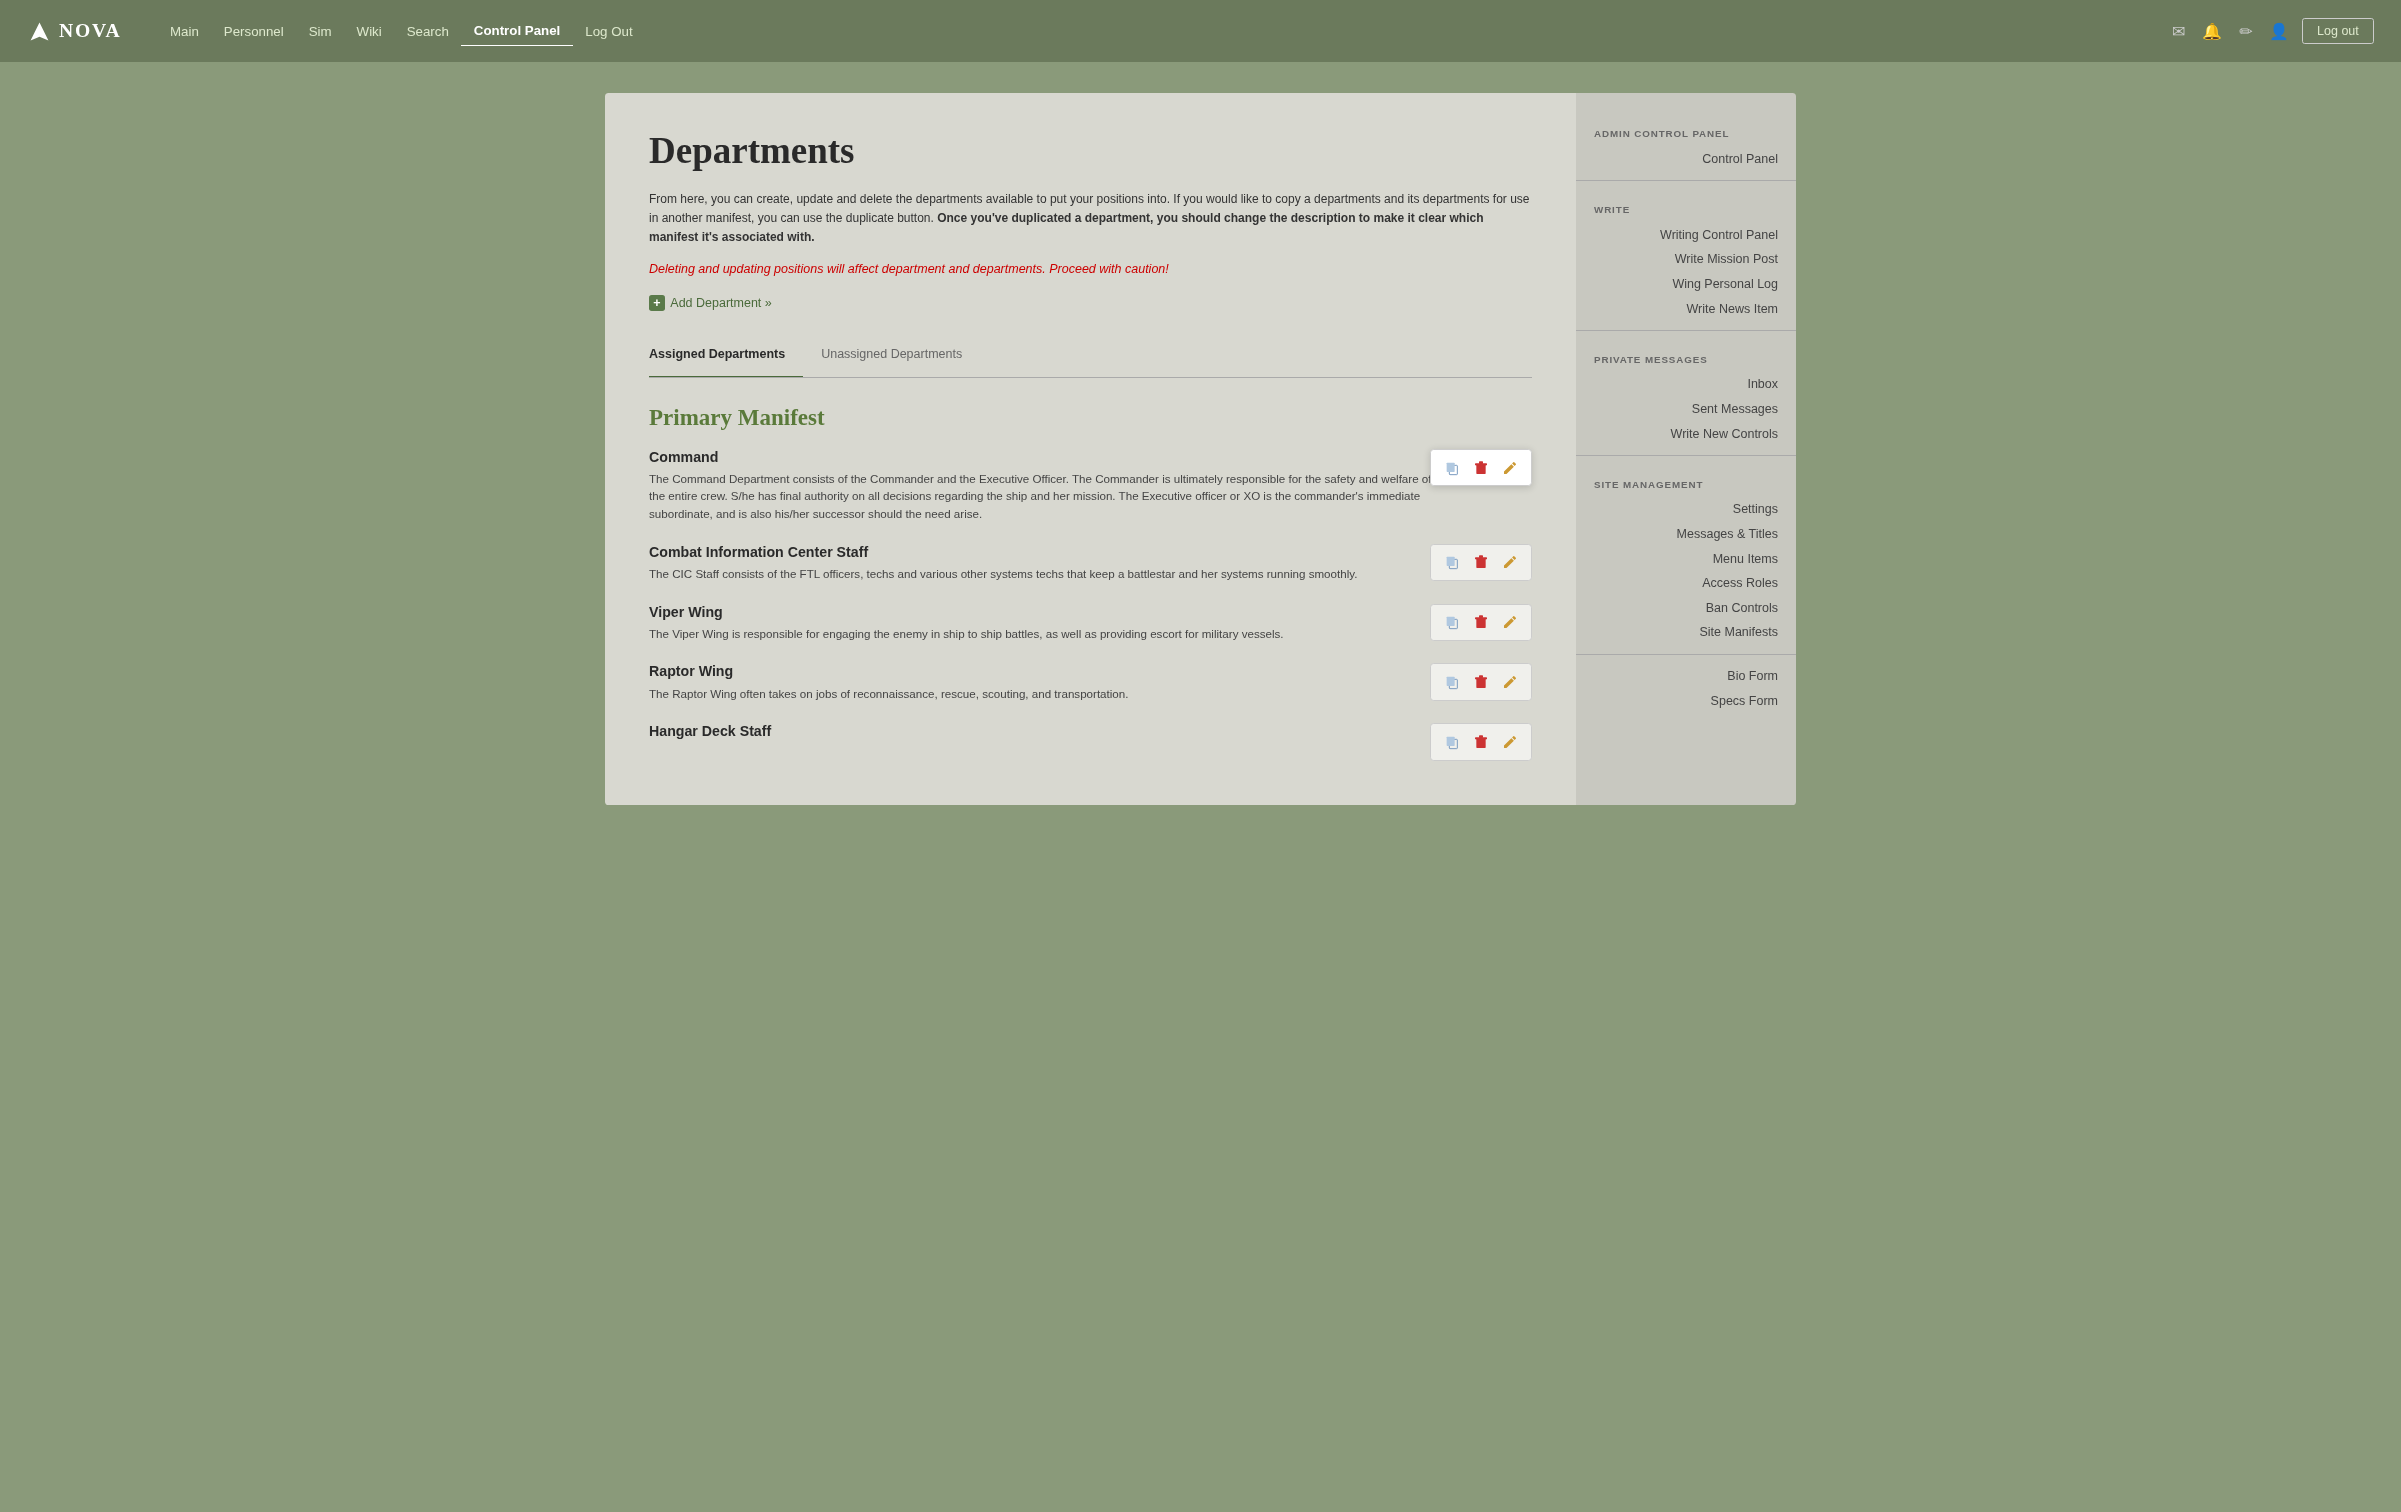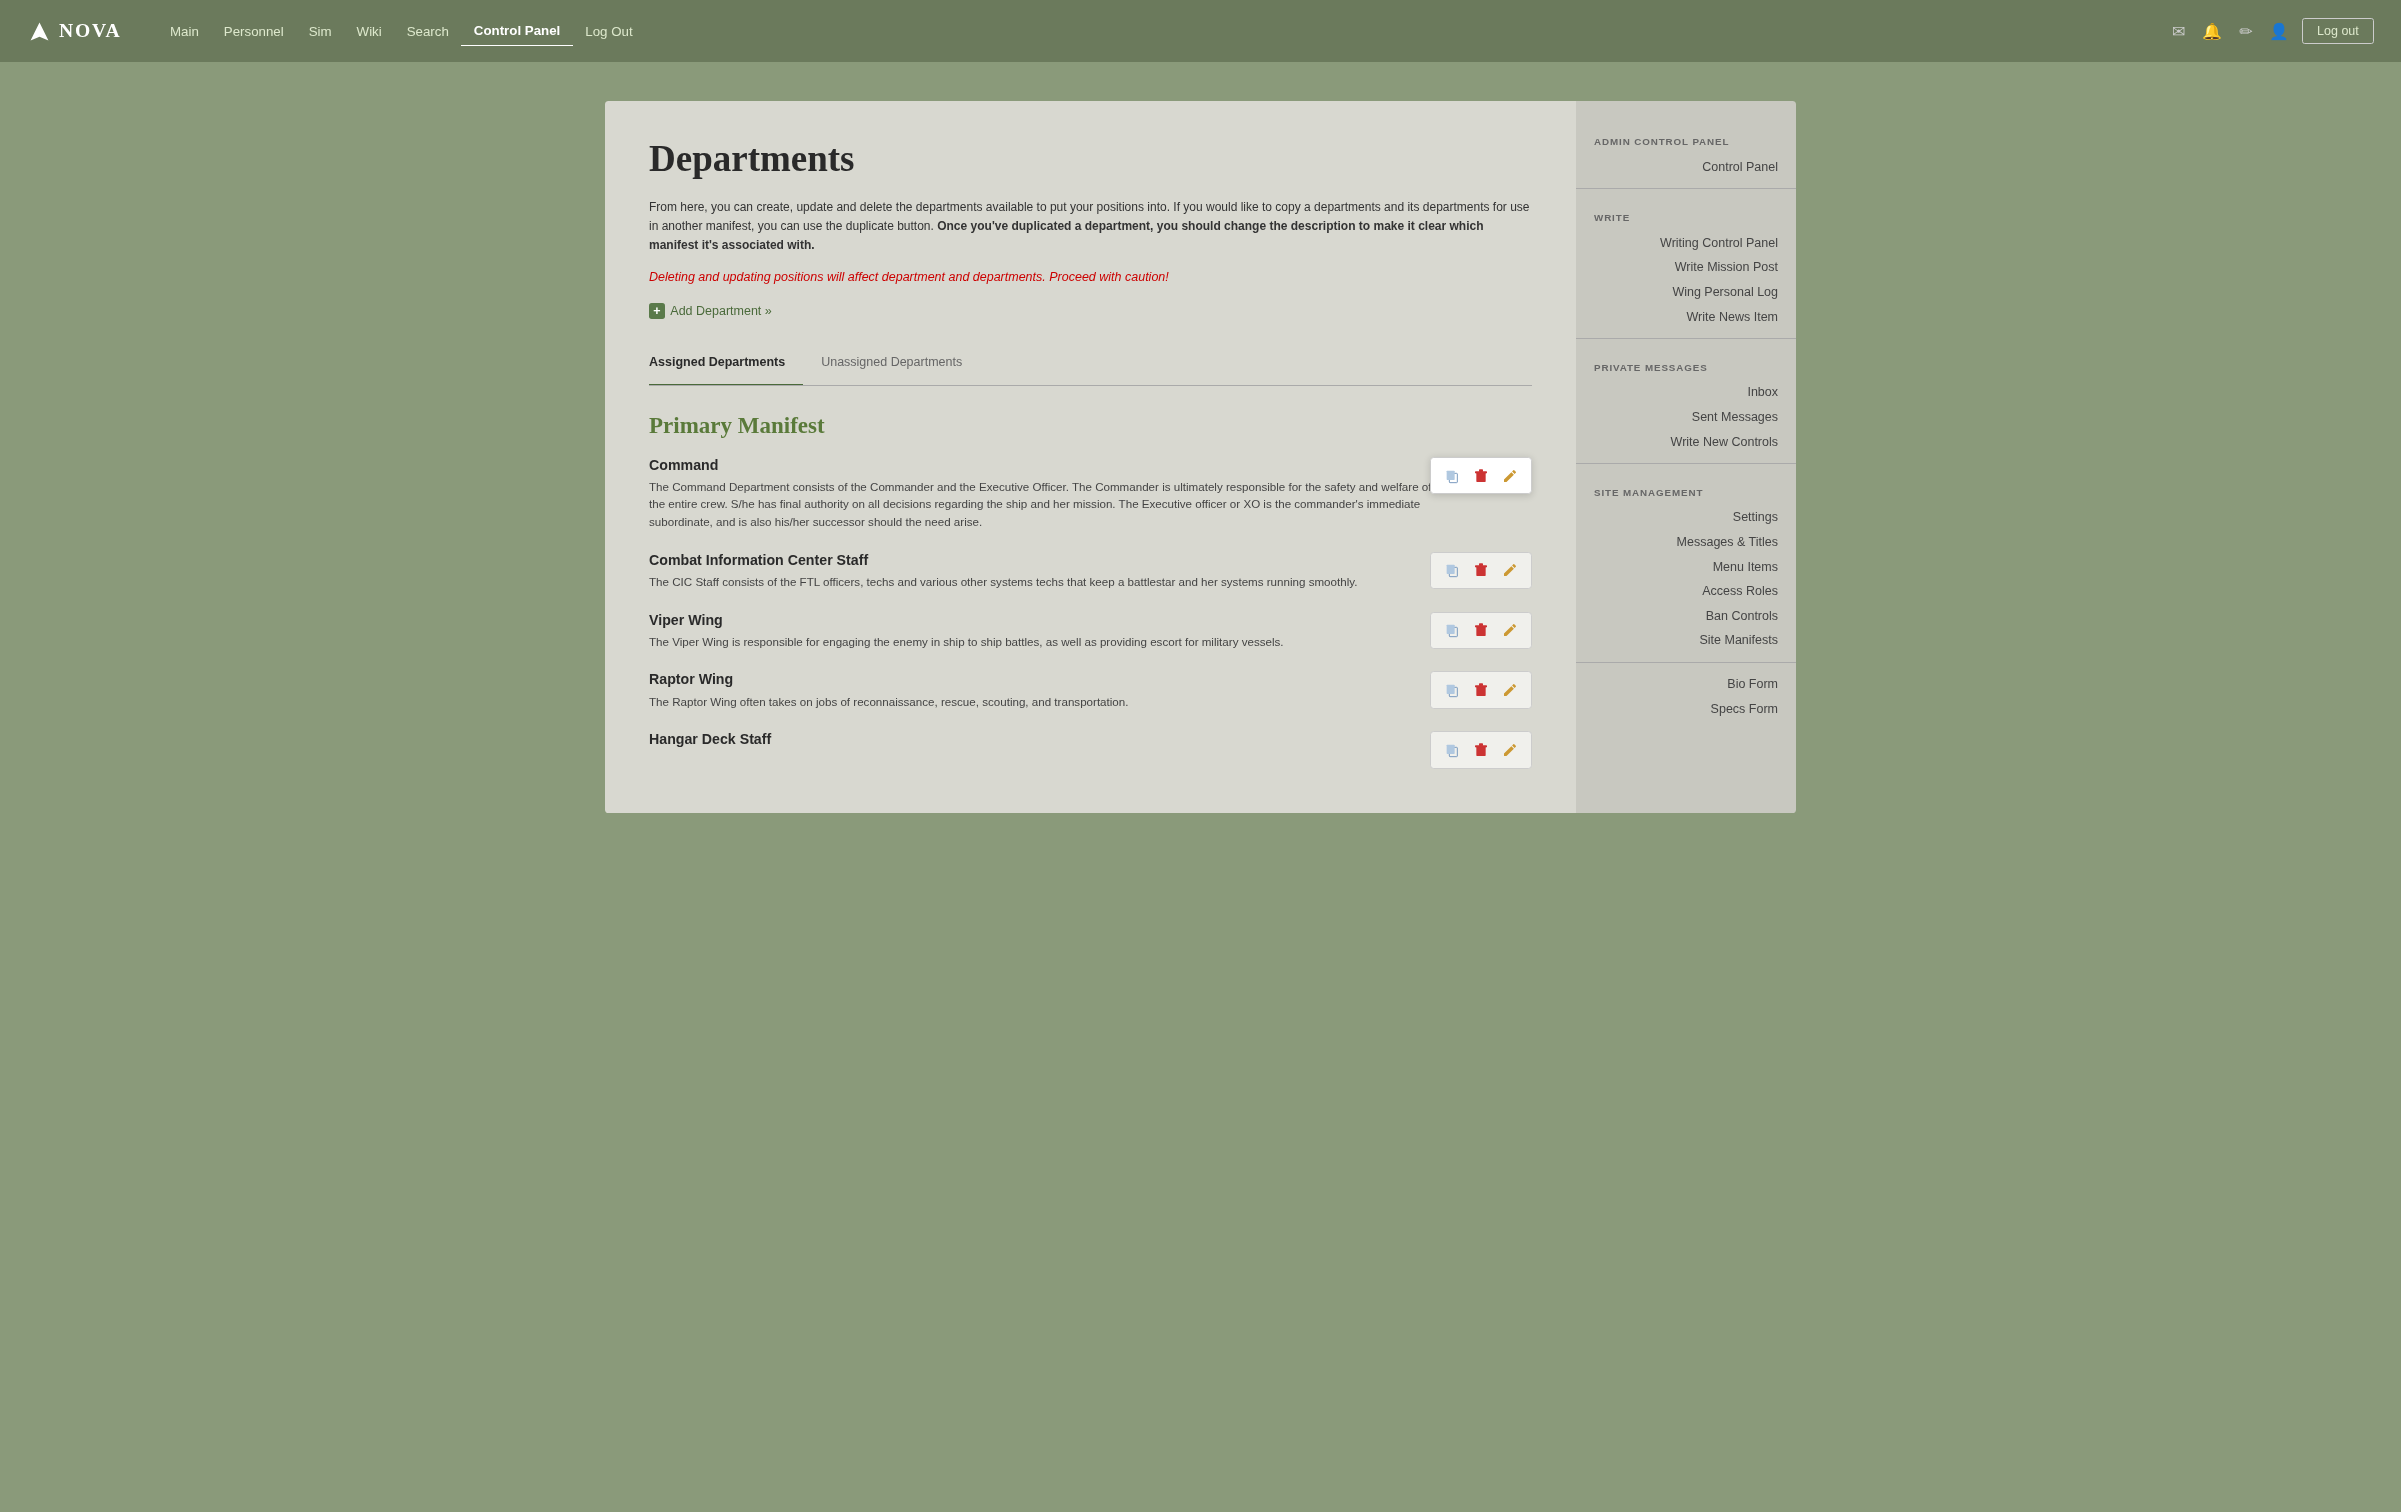--- a/index.html
+++ b/index.html
@@ -78,21 +78,21 @@
       cursor: pointer;
       border-radius: 2.7px;
     }
 
     
     .main-wrapper {
       display: flex;
       padding: 27px 27px 27px 27px;
       gap: 0;
       max-width: 1245px;
-      margin: 12px auto;
+      margin: 4px auto;
     }
 
     
     .content-area {
       flex: 1;
       background-color: #d8d8d0;
       padding: 36px 44px;
       border-radius: 3.6px 0 0 3.6px;
       min-height: 712px;
     }

